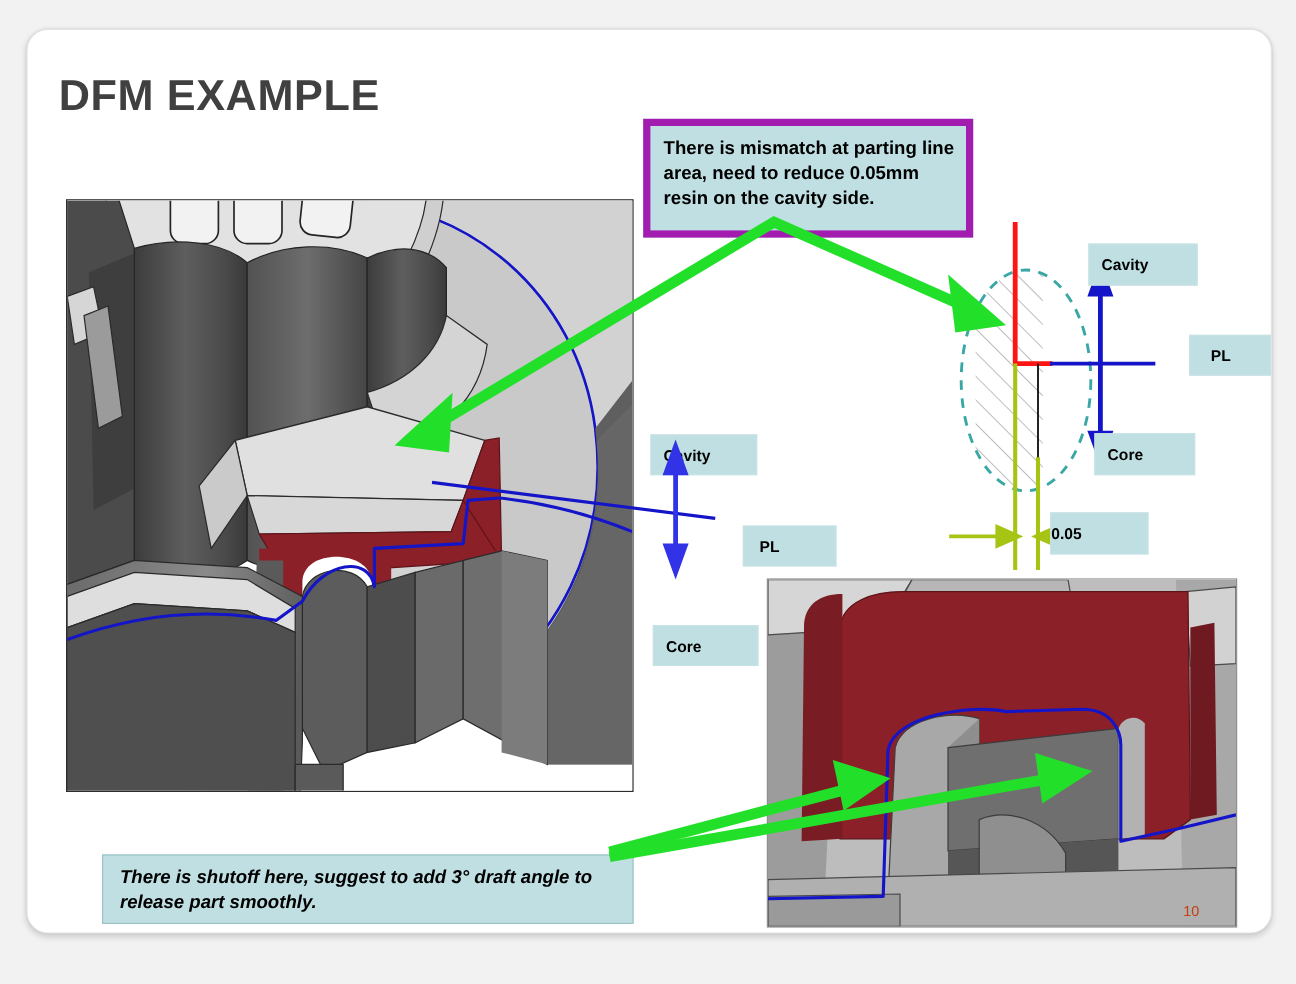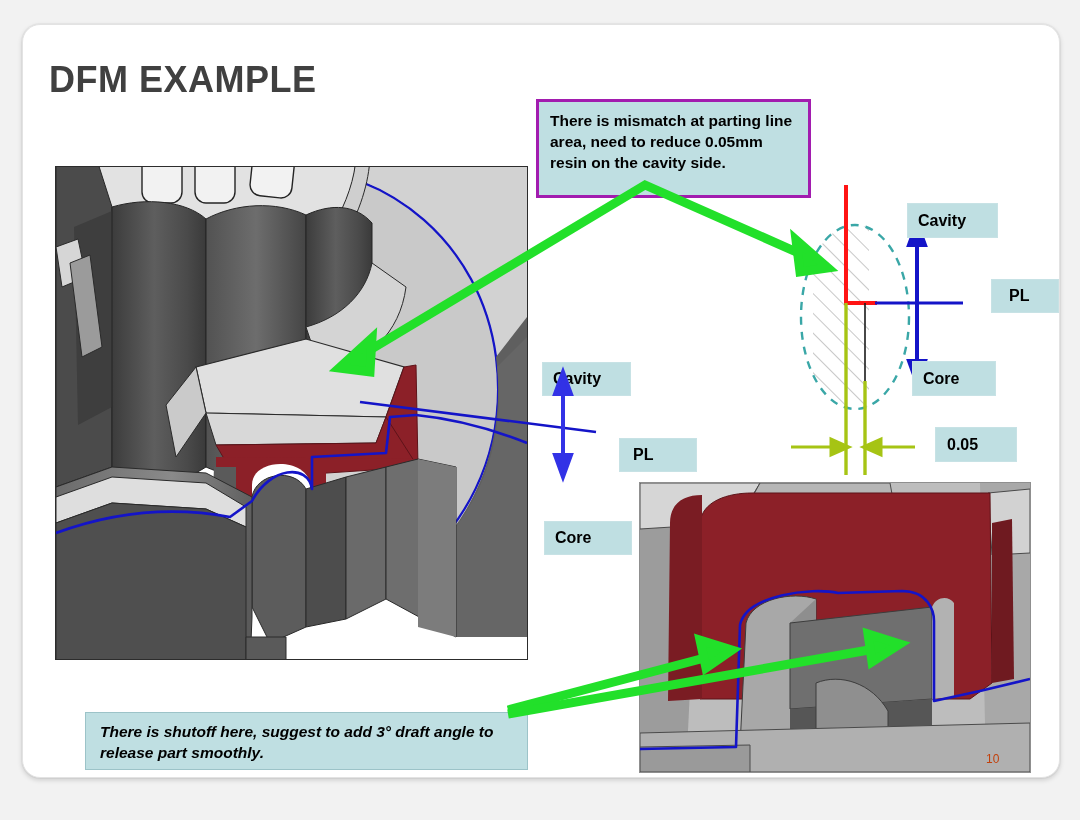--- a/index.html
+++ b/index.html
@@ -20,36 +20,36 @@
     font-size:36px;font-weight:bold;color:#404040;
     letter-spacing:0.5px;white-space:nowrap;
   }
   
   .cbox{
     position:absolute;background:#bfdfe2;
     color:#000;font-weight:bold;line-height:1.34;
     box-sizing:border-box;
   }
   #callout-mismatch{left:513px;top:74px;width:275px;height:99px;
-     padding:9px 9px 0 11px;font-size:15.5px;border:3px solid #a21caf;}
+     padding:9px 9px 0 11px;font-size:15.5px;border:6px solid #a21caf;}
   #callout-shutoff{left:62px;top:687px;width:443px;height:58px;
      padding:9px 0 0 14px;font-size:15.5px;border:1px solid #9cc3c8;font-style:italic;}
   .lbl{
     position:absolute;background:#bfdfe2;color:#000;
-    font-weight:bold;font-size:16px;
+    font-weight:bold;font-size:13px;
     display:flex;align-items:center;box-sizing:border-box;
     border:1px solid #c7e2e5;
   }
   #label-cavity-left{left:519px;top:337px;width:89px;height:34px;padding-left:10px;}
   #label-pl-left{left:596px;top:413px;width:78px;height:34px;padding-left:13px;}
   #label-core-left{left:521px;top:496px;width:88px;height:34px;padding-left:10px;}
   #label-cavity-right{left:884px;top:178px;width:91px;height:35px;padding-left:10px;}
   #label-pl-right{left:968px;top:254px;width:68px;height:34px;padding-left:17px;}
   #label-core-right{left:889px;top:336px;width:84px;height:35px;padding-left:10px;}
-  #label-dim{left:912px;top:402px;width:82px;height:35px;padding-left:11px;}
+  #label-dim{left:852px;top:402px;width:82px;height:35px;}
   
   #render-main{position:absolute;left:32px;top:141px;width:471px;height:492px;
      border:1px solid #2c2c2c;background:#fff;overflow:hidden;}
   #render-detail{position:absolute;left:616px;top:457px;width:390px;height:289px;
      border:1px solid #8f8f8f;background:#fff;overflow:hidden;}
   #section-diagram{position:absolute;left:760px;top:160px;width:180px;height:300px;}
   .svgfull{position:absolute;left:0;top:0;width:100%;height:100%;}
   #arrow-layer{position:absolute;left:0;top:0;width:1080px;height:820px;pointer-events:none;}
   #page-number{position:absolute;left:963px;top:727px;font-size:12px;color:#c2410c;}
 </style>

